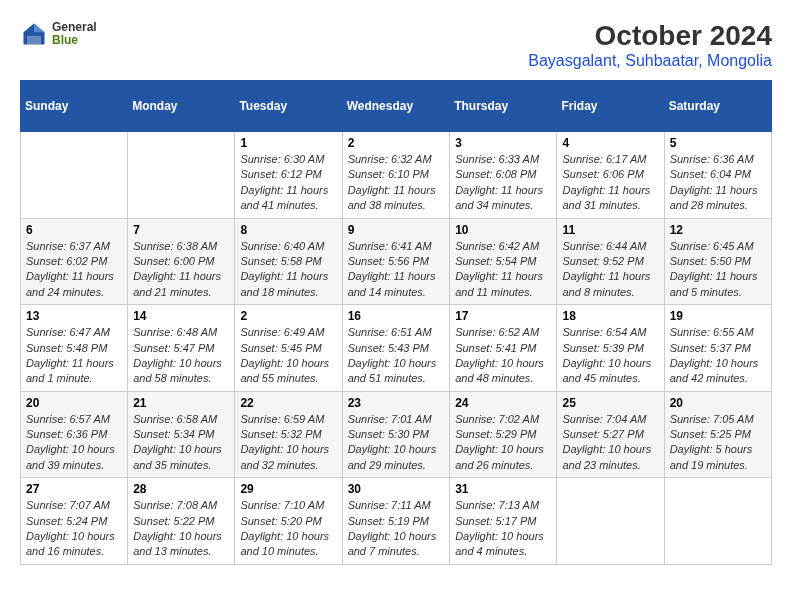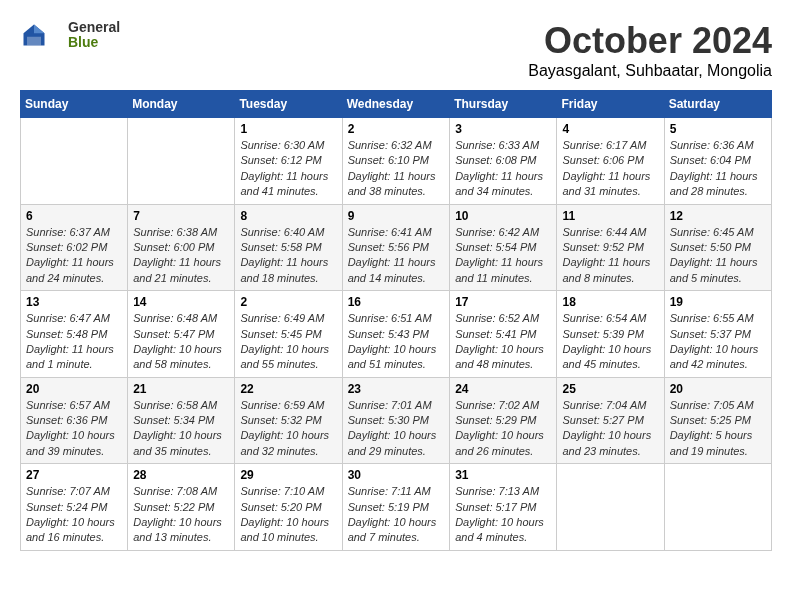--- a/index.html
+++ b/index.html
@@ -16,53 +16,52 @@
       align-items: flex-start;
       margin-bottom: 10px;
     }
     .logo {
       display: flex;
       align-items: center;
     }
     .logo-text {
       display: flex;
       flex-direction: column;
-      font-size: 14px;
+      font-size: 12px;
       font-weight: bold;
       line-height: 1.1;
-      margin-left: 16px;
     }
     .logo-general { color: #333; }
     .logo-blue { color: #4d7c0f; }
     .logo-icon {
       width: 28px;
       height: 28px;
       margin-right: 4px;
     }
     .title-block {
       text-align: right;
     }
     .month-title {
-      font-size: 36px;
+      font-size: 28px;
       font-weight: bold;
       color: #333;
     }
     .subtitle {
       font-size: 16px;
-      color: #000000;
+      color: #1d4ed8;
     }
     .calendar {
       width: 100%;
       border-collapse: collapse;
       font-size: 11px;
     }
     .calendar th {
       background-color: #2255a4;
       color: #fff;
-      padding: 6px 4px;
+      padding: 18px 4px;
       text-align: left;
       font-size: 12px;
       font-weight: bold;
       border: 1px solid #2255a4;
     }
     .calendar td {
       border: 1px solid #ccc;
       padding: 4px 5px;
       vertical-align: top;
       width: 108px;

